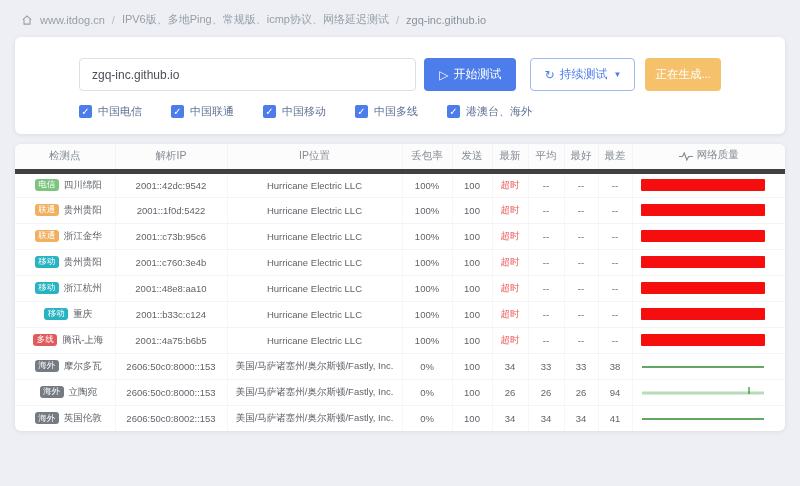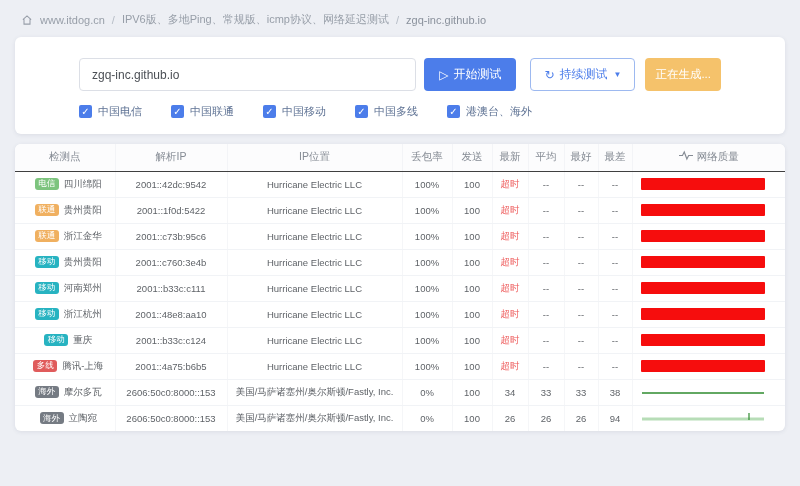--- a/index.html
+++ b/index.html
@@ -55,42 +55,42 @@
   }
   
   .table-card { margin-top:10px; overflow:hidden; }
   table { width:770px; border-collapse:collapse; table-layout:fixed; }
   col.c-node{width:100px} col.c-ip{width:112px} col.c-loc{width:175px}
   col.c-loss{width:50px} col.c-sent{width:40px} col.c-new{width:36px}
   col.c-avg{width:36px} col.c-best{width:34px} col.c-worst{width:34px}
   col.c-q{width:153px}
   th {
     height:27px; font-size:10.5px; font-weight:normal; color:#858b94;
-    border-bottom:1px solid #404040; border-right:1px solid #f3f4f7;
+    border-bottom:5px solid #404040; border-right:1px solid #f3f4f7;
     background:#fcfcfd; white-space:nowrap; overflow:hidden;
   }
   th:last-child { border-right:none; }
   td {
     height:26px; font-size:9.5px; color:#5f6368; text-align:center;
     border-bottom:1px solid #f1f3f6; border-right:1px solid #f5f6f8;
     white-space:nowrap; overflow:hidden;
   }
   td:last-child { border-right:none; }
   tr:last-child td { border-bottom:none; }
   .node-cell { text-align:center; padding-left:7px; }
   .badge {
     display:inline-block; font-size:8.5px; color:#fff;
     padding:1.5px 3.5px; border-radius:3px; margin-right:5px;
     vertical-align:middle; line-height:1.1;
   }
   .node-name { vertical-align:middle; color:#5f6368; }
   .timeout { color:#ee5a5a; }
   .q-cell { text-align:left; padding-left:8px; }
   .q-bar { width:124px; height:12px; border-radius:1px; }
-  .q-head { display:inline-flex; align-items:flex-start; gap:4px; }
+  .q-head { display:inline-flex; align-items:flex-end; gap:4px; }
 </style>
 </head>
 <body>
 
 <div class="breadcrumb">
   <span class="bc-home">
     <svg width="12" height="12" viewBox="0 0 16 16" fill="none" stroke="#979ea8" stroke-width="1.4">
       <path d="M2.5 7.5 L8 2.5 L13.5 7.5 M4 7 V13.5 H12 V7"></path>
     </svg>
   </span>
@@ -225,34 +225,20 @@
           <td>100</td>
           <td class="timeout">超时</td>
           <td>--</td>
           <td>--</td>
           <td>--</td>
           <td class="q-cell">
             <div class="q-bar" style="background: rgb(246, 13, 13);"></div>
           </td>
         </tr>
         <tr>
-          <td class="node-cell"><span class="badge" style="background: rgb(39, 179, 193);">移动</span><span class="node-name">河南郑州</span></td>
-          <td>2001::b33c:c111</td>
-          <td>Hurricane Electric LLC</td>
-          <td>100%</td>
-          <td>100</td>
-          <td class="timeout">超时</td>
-          <td>--</td>
-          <td>--</td>
-          <td>--</td>
-          <td class="q-cell">
-            <div class="q-bar" style="background: rgb(246, 13, 13);"></div>
-          </td>
-        </tr>
-        <tr>
           <td class="node-cell"><span class="badge" style="background: rgb(39, 179, 193);">移动</span><span class="node-name">浙江杭州</span></td>
           <td>2001::48e8:aa10</td>
           <td>Hurricane Electric LLC</td>
           <td>100%</td>
           <td>100</td>
           <td class="timeout">超时</td>
           <td>--</td>
           <td>--</td>
           <td>--</td>
           <td class="q-cell">
@@ -309,15 +295,29 @@
           <td>100</td>
           <td>26</td>
           <td>26</td>
           <td>26</td>
           <td>94</td>
           <td class="q-cell"><svg width="124" height="16" style="vertical-align: middle;">
               <line x1="1" x2="123" y1="9" y2="9" stroke="#b7ddb7" stroke-width="3"></line>
               <line x1="108" x2="108" y1="3" y2="10" stroke="#2e8b2e" stroke-width="1.2"></line>
             </svg></td>
         </tr>
+        <tr>
+          <td class="node-cell"><span class="badge" style="background: rgb(117, 123, 131);">海外</span><span class="node-name">英国伦敦</span></td>
+          <td>2606:50c0:8002::153</td>
+          <td>美国/马萨诸塞州/奥尔斯顿/Fastly, Inc.</td>
+          <td>0%</td>
+          <td>100</td>
+          <td>34</td>
+          <td>34</td>
+          <td>34</td>
+          <td>41</td>
+          <td class="q-cell"><svg width="124" height="16" style="vertical-align: middle;">
+              <line x1="1" x2="123" y1="9" y2="9" stroke="#2e8b2e" stroke-width="1.4"></line>
+            </svg></td>
+        </tr>
       </tbody>
   </table>
 </div>
 
 </body></html>

